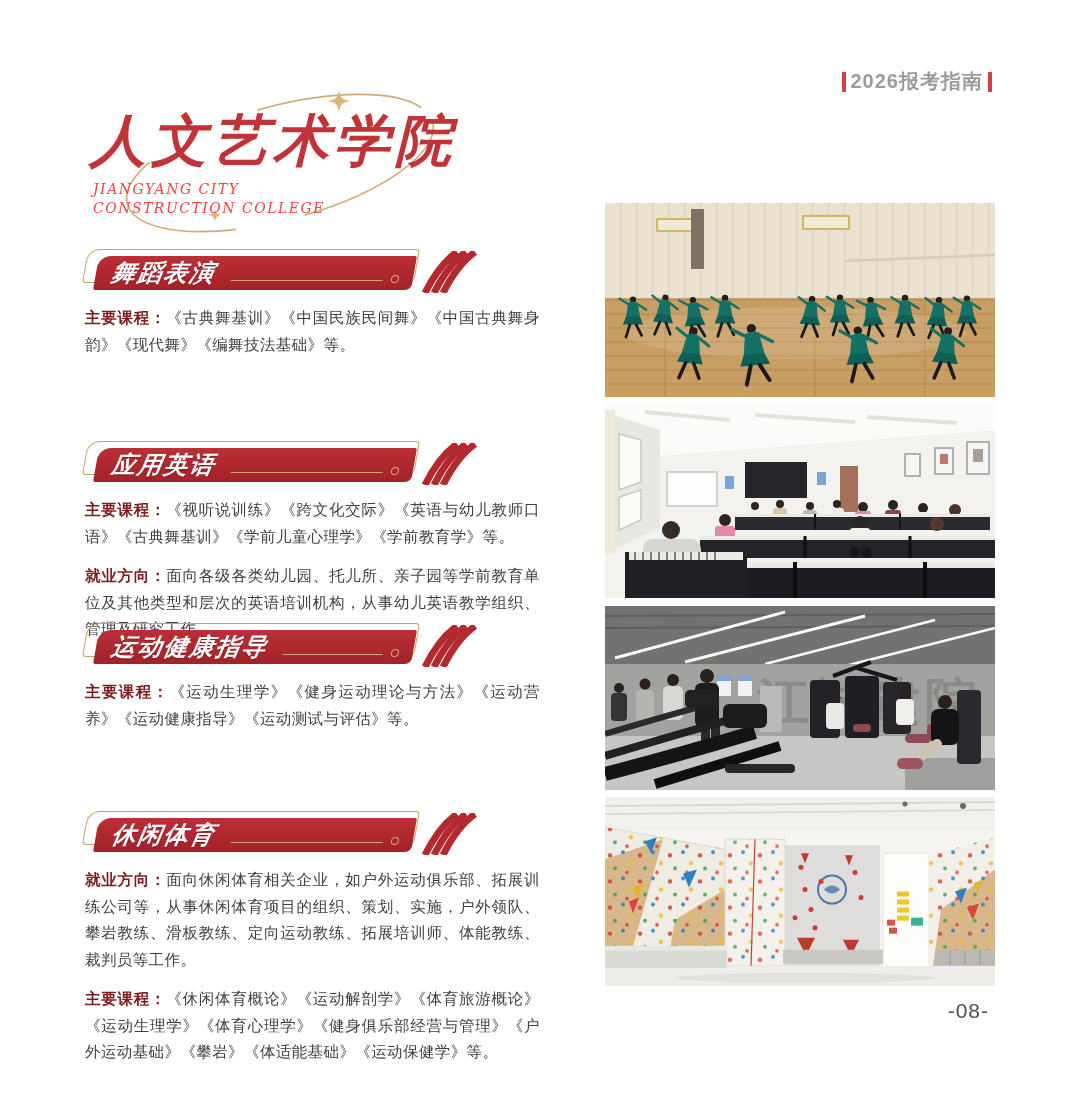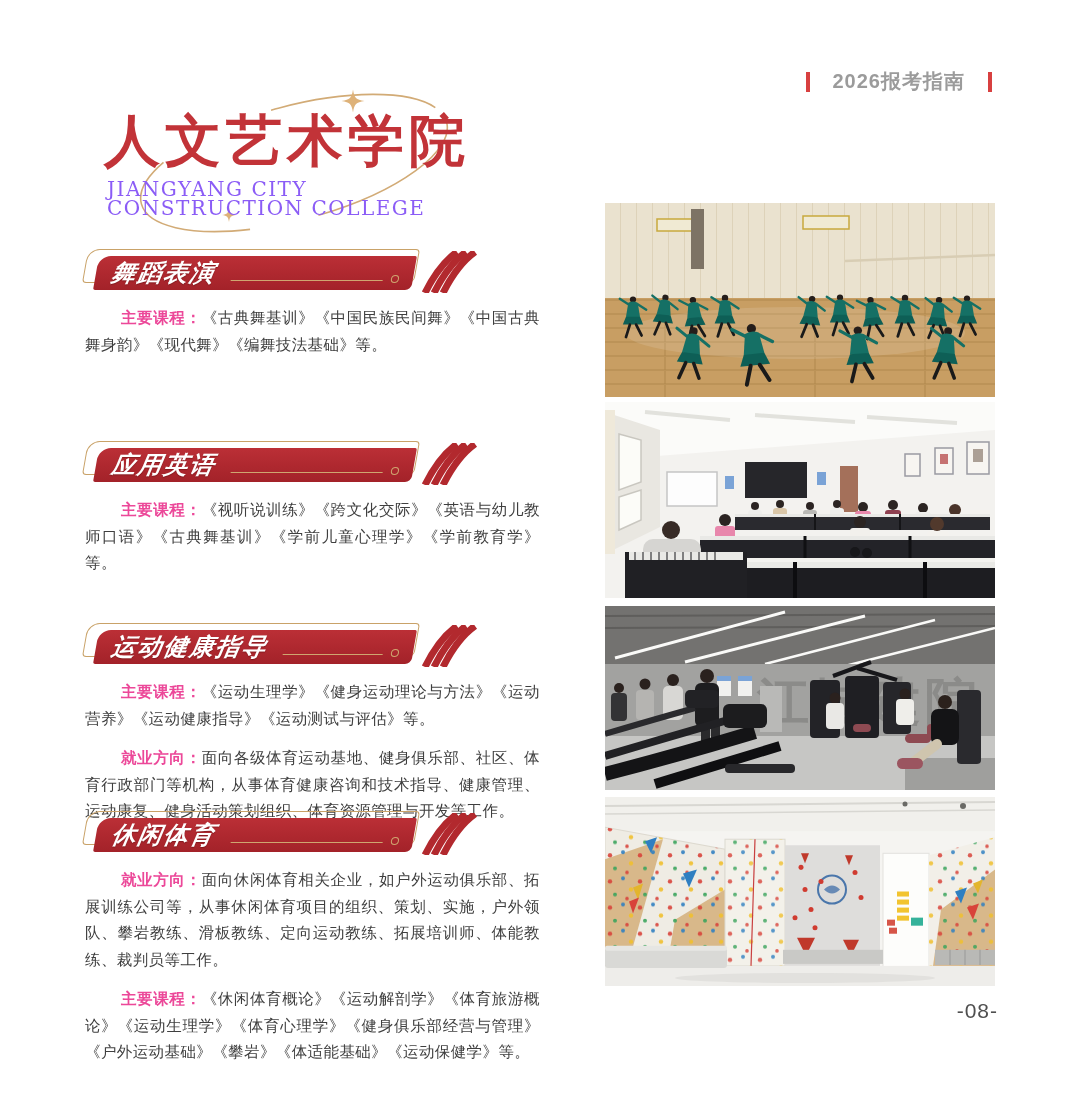--- a/index.html
+++ b/index.html
@@ -1,30 +1,30 @@
 <!DOCTYPE html>
 <html><head>
 <meta charset="utf-8">
 <style>
   html,body{margin:0;padding:0;background:#ffffff;}
   .page{position:relative;width:1080px;height:1094px;background:#ffffff;overflow:hidden;
         font-family:"Liberation Sans","DejaVu Sans",sans-serif;}
 
   
-  .guide-tag{position:absolute;top:68px;right:88px;display:flex;align-items:center;gap:23px;}
+  .guide-tag{position:absolute;top:68px;right:88px;display:flex;align-items:center;gap:5px;}
   .guide-bar{width:4px;height:20px;background:#d84040;}
   .guide-text{font-size:20px;font-weight:bold;color:#9b9b9b;letter-spacing:1px;}
 
   
-  .logo-block{position:absolute;left:14px;top:0;width:560px;height:330px;}
+  .logo-block{position:absolute;left:0;top:0;width:560px;height:330px;font-style:italic;}
   .orbit-svg{position:absolute;left:55px;top:75px;}
   .title-cn{position:absolute;left:90px;top:104px;font-family:"DejaVu Serif","Liberation Serif",serif;
             font-size:56px;font-weight:bold;color:#c23338;letter-spacing:5px;white-space:nowrap;}
   .subtitle-en{position:absolute;left:93px;top:180px;font-family:"DejaVu Serif","Liberation Serif",serif;
-            font-size:20px;line-height:19px;color:#8b5cf6;letter-spacing:1.5px;}
+            font-size:14px;line-height:19px;color:#ef4444;letter-spacing:1.5px;}
 
   
   .section{position:absolute;left:85px;width:455px;}
   .sec1{top:249px;} .sec2{top:441px;} .sec3{top:623px;} .sec4{top:811px;}
 
   .banner{position:relative;height:41px;margin-bottom:15px;width:400px;}
   .banner .gold-outline{position:absolute;left:3px;top:0;width:332px;height:34px;
       border:1.5px solid #c9a268;border-radius:12px 4px 6px 4px;
       transform:skewX(-10deg);transform-origin:0 0;box-sizing:border-box;}
   .banner .red-fill{position:absolute;left:14px;top:7px;width:318px;height:34px;
@@ -32,31 +32,31 @@
       border-radius:12px 2px 6px 2px;transform:skewX(-10deg);transform-origin:0 0;
       display:flex;align-items:center;padding:0 14px 0 16px;box-sizing:border-box;}
   .banner .banner-title{color:#ffffff;font-size:24px;font-weight:bold;font-style:italic;
       letter-spacing:2px;white-space:nowrap;text-shadow:0 1px 1px rgba(60,0,0,.35);}
   .banner .rule{flex:1;height:0;border-top:1.5px solid #cfa670;margin:15px 8px 0 16px;}
   .banner .dot{width:6px;height:6px;border:1.5px solid #cfa670;border-radius:50%;margin-top:12px;flex:0 0 auto;}
   .banner .swoosh{position:absolute;left:336px;top:2px;}
 
   .para{margin:0 0 13px 0;font-size:15.5px;line-height:26.5px;color:#3f3f3f;
         text-align:justify;letter-spacing:0.4px;}
-  .para b{color:#ec4899;margin-left:36px;}
+  .para b{color:#7f1d1d;}
 
   
   .photo{position:absolute;left:605px;width:390px;overflow:hidden;background:#e9e9e9;}
   .photo svg{display:block;width:100%;height:100%;}
   .photo1{top:203px;height:194px;}
   .photo2{top:402px;height:196px;}
   .photo3{top:606px;height:184px;}
   .photo4{top:797px;height:189px;}
 
-  .page-number{position:absolute;top:999px;right:82px;font-size:21px;color:#4f4f4f;
+  .page-number{position:absolute;top:999px;right:91px;font-size:21px;color:#4f4f4f;
         letter-spacing:1px;font-weight:500;}
 </style>
 </head>
 <body>
 
 <div class="page">
 
   <div class="guide-tag">
     <div class="guide-bar"></div>
     <div class="guide-text">2026报考指南</div>
@@ -104,38 +104,38 @@
         <span class="rule"></span>
         <span class="dot"></span>
       </div>
       <svg class="swoosh" width="58" height="42" viewBox="0 0 58 42">
         <path d="M4 42 C12 26 22 11 36 1" stroke="#b2292e" stroke-width="7" fill="none"></path>
         <path d="M13 42 C21 26 31 11 45 1" stroke="#b2292e" stroke-width="7" fill="none"></path>
         <path d="M22 42 C30 26 40 11 54 1" stroke="#b2292e" stroke-width="7" fill="none"></path>
       </svg>
     </div>
     <p class="para"><b>主要课程：</b><span>《视听说训练》《跨文化交际》《英语与幼儿教师口语》《古典舞基训》《学前儿童心理学》《学前教育学》等。</span></p>
+    <p class="para"><b>就业方向：</b><span>面向各级各类幼儿园、托儿所、亲子园等学前教育单位及其他类型和层次的英语培训机构，从事幼儿英语教学组织、管理及研究工作。</span></p>
   </div>
 
   <div class="section sec3">
     <div class="banner">
       <div class="gold-outline"></div>
       <div class="red-fill">
         <span class="banner-title">运动健康指导</span>
         <span class="rule"></span>
         <span class="dot"></span>
       </div>
       <svg class="swoosh" width="58" height="42" viewBox="0 0 58 42">
         <path d="M4 42 C12 26 22 11 36 1" stroke="#b2292e" stroke-width="7" fill="none"></path>
         <path d="M13 42 C21 26 31 11 45 1" stroke="#b2292e" stroke-width="7" fill="none"></path>
         <path d="M22 42 C30 26 40 11 54 1" stroke="#b2292e" stroke-width="7" fill="none"></path>
       </svg>
     </div>
     <p class="para"><b>主要课程：</b><span>《运动生理学》《健身运动理论与方法》《运动营养》《运动健康指导》《运动测试与评估》等。</span></p>
-    <p class="para"><b>就业方向：</b><span>面向各级体育运动基地、健身俱乐部、社区、体育行政部门等机构，从事体育健康咨询和技术指导、健康管理、运动康复、健身活动策划组织、体育资源管理与开发等工作。</span></p>
   </div>
 
   <div class="section sec4">
     <div class="banner">
       <div class="gold-outline"></div>
       <div class="red-fill">
         <span class="banner-title">休闲体育</span>
         <span class="rule"></span>
         <span class="dot"></span>
       </div>

